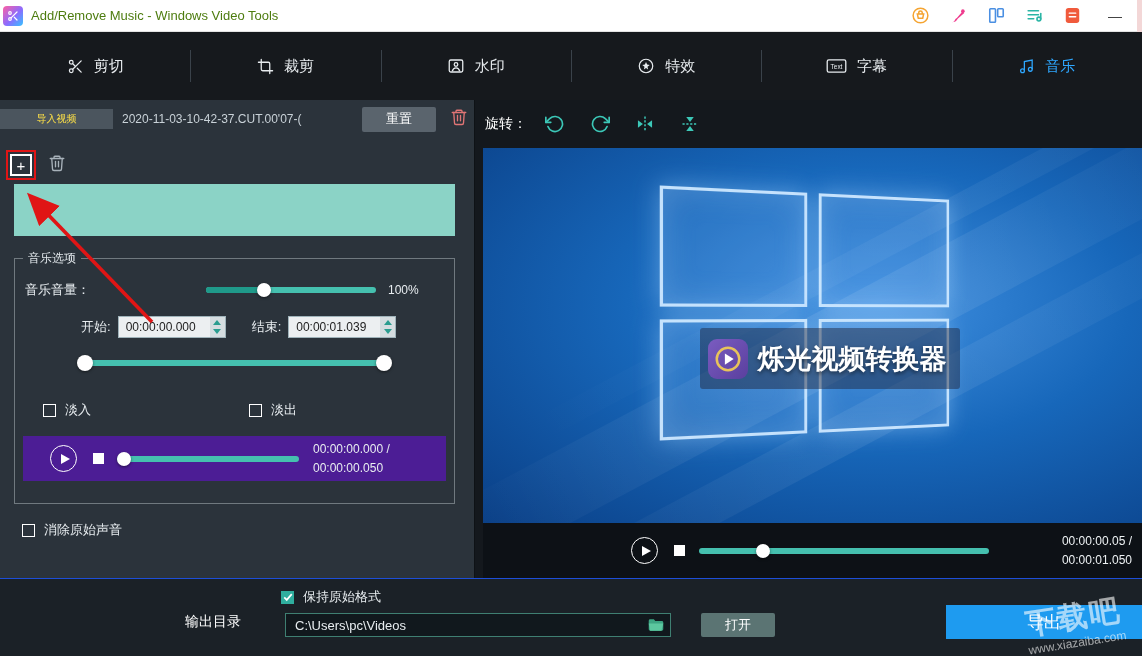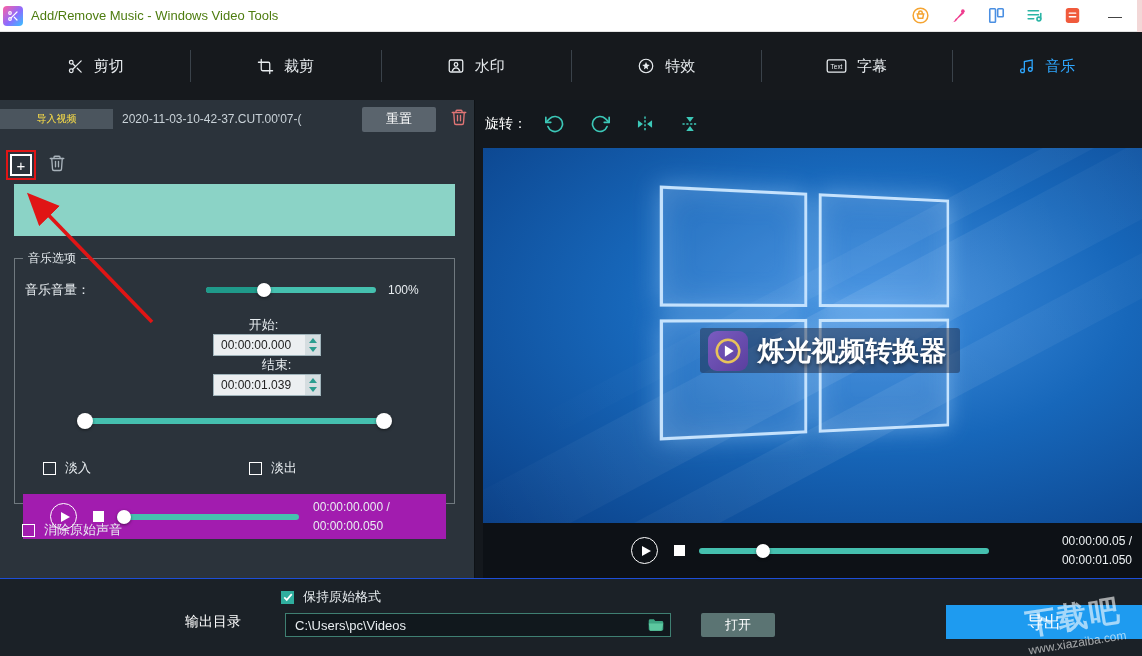--- a/index.html
+++ b/index.html
@@ -56,41 +56,41 @@
   .options legend { font-size:12px; color:#e2e8ec; padding:0 5px; margin-left:0px; }
   .vol-row { display:flex; align-items:center; margin-top:14px; }
   .vol-label { font-size:13px; color:#e8edf0; margin-left:2px; }
   .vol-slider { width:170px; margin-left:116px; }
   .vol-value { margin-left:12px; font-size:12px; color:#e8edf0; }
   .h-slider { position:relative; height:6px; background:#45c0af; border-radius:3px; }
   .h-slider .fill { position:absolute; left:0; top:0; bottom:0; background:#1f9a8a; border-radius:3px; }
   .h-slider .handle { position:absolute; top:50%; transform:translate(-50%,-50%);
     width:14px; height:14px; background:#fff; border-radius:50%;
     box-shadow:0 1px 3px rgba(0,0,0,.5); cursor:pointer; }
-  .time-row { display:flex; align-items:center; margin-top:17px; padding-left:58px;flex-direction:column; }
+  .time-row { display:flex; align-items:center; margin-top:17px; padding-left:58px; }
   .t-label { font-size:13px; color:#e8edf0; }
   .time-input-wrap { position:relative; margin-left:7px; }
   .time-input { width:108px; height:22px; background:#eceff1; border:1px solid #9fb3ba;
     font-size:12px; color:#222; padding:0 18px 0 7px; font-family:"Liberation Sans","DejaVu Sans",sans-serif; }
   .spin { position:absolute; right:1px; top:1px; bottom:1px; width:15px; background:#d5dde0;
     display:flex; flex-direction:column; align-items:center; justify-content:space-evenly; cursor:pointer; }
   .spin .up { width:0; height:0; border-left:4px solid transparent; border-right:4px solid transparent;
     border-bottom:5px solid #2a9d8f; }
   .spin .down { width:0; height:0; border-left:4px solid transparent; border-right:4px solid transparent;
     border-top:5px solid #2a9d8f; }
   .t-label.end { margin-left:26px; }
   .range-wrap { margin:22px 62px 0 62px; }
   .range-wrap .h-slider { background:#45c0af; }
   .fade-row { display:flex; align-items:center; margin-top:35px; padding-left:20px; }
   .cb-item { display:flex; align-items:center; gap:9px; font-size:13px; color:#e8edf0; cursor:pointer; }
   .cb-item.second { margin-left:158px; }
   .cb { width:13px; height:13px; border:1.5px solid #fff; background:transparent; flex:none;
     display:flex; align-items:center; justify-content:center; }
   .cb.checked { background:#2fae9e; border-color:#2fae9e; }
-  .player-row { margin-top:17px; height:45px; background:#a21caf; display:flex; align-items:center; }
+  .player-row { margin-top:17px; height:45px; background:#4c1d95; display:flex; align-items:center; }
   .play-btn { width:27px; height:27px; border:1.5px solid #fff; border-radius:50%;
     display:flex; align-items:center; justify-content:center; margin-left:27px; cursor:pointer; flex:none; }
   .tri { width:0; height:0; border-left:9px solid #fff; border-top:5.5px solid transparent;
     border-bottom:5.5px solid transparent; margin-left:3px; }
   .stop-btn { width:11px; height:11px; background:#fff; margin-left:16px; cursor:pointer; flex:none; }
   .mini-slider { width:182px; margin-left:13px; }
   .mini-times { margin-left:14px; font-size:12px; color:#e8edf0; line-height:1.55; }
   .remove-audio { position:absolute; top:421px; left:22px; }
 
   .annot-arrow { position:absolute; top:0; left:0; pointer-events:none; z-index:5; }
@@ -107,21 +107,21 @@
     background:radial-gradient(ellipse at 60% 42%, #3f8fe0 0%, #1767ba 45%, #0a3f86 100%); }
   .beam { position:absolute; background:linear-gradient(90deg, rgba(255,255,255,0) 0%,
     rgba(255,255,255,.10) 50%, rgba(255,255,255,0) 100%); transform-origin:center; }
   .beam.b1 { width:900px; height:70px; left:-80px; top:150px; transform:rotate(-28deg); }
   .beam.b2 { width:900px; height:40px; left:-40px; top:240px; transform:rotate(-28deg); opacity:.8; }
   .beam.b3 { width:900px; height:24px; left:0px; top:60px; transform:rotate(-28deg); opacity:.6; }
   .win-logo { position:absolute; left:50%; top:44%; transform:translate(-50%,-50%) perspective(700px) rotateY(16deg);
     width:300px; height:240px; display:grid; grid-template-columns:1fr 1fr; grid-template-rows:1fr 1fr; gap:12px; }
   .pane { border:3px solid rgba(205,232,255,.95); background:rgba(130,185,245,.18);
     box-shadow:0 0 22px rgba(160,210,255,.45), inset 0 0 30px rgba(180,220,255,.25); }
-  .overlay-band { position:absolute; left:33%; top:48%; height:45px; display:flex; align-items:center;
+  .overlay-band { position:absolute; left:33%; top:48%; height:61px; display:flex; align-items:center;
     padding:0 14px 0 8px; background:rgba(28,30,52,.45); border-radius:3px; }
   .overlay-icon { width:40px; height:40px; border-radius:9px; flex:none;
     background:linear-gradient(135deg,#7a5cc0,#5a3f9e); display:flex; align-items:center; justify-content:center; }
   .overlay-text { margin-left:9px; color:#fff; font-size:27px; font-weight:bold;
     text-shadow:0 2px 4px rgba(0,0,0,.55); white-space:nowrap; }
 
   .playback-row { position:absolute; bottom:0; left:8px; right:0; height:55px; background:#0d1116;
     display:flex; align-items:center; }
   .playback-row .play-btn { margin-left:148px; }
   .pb-slider { width:290px; margin-left:14px; }

